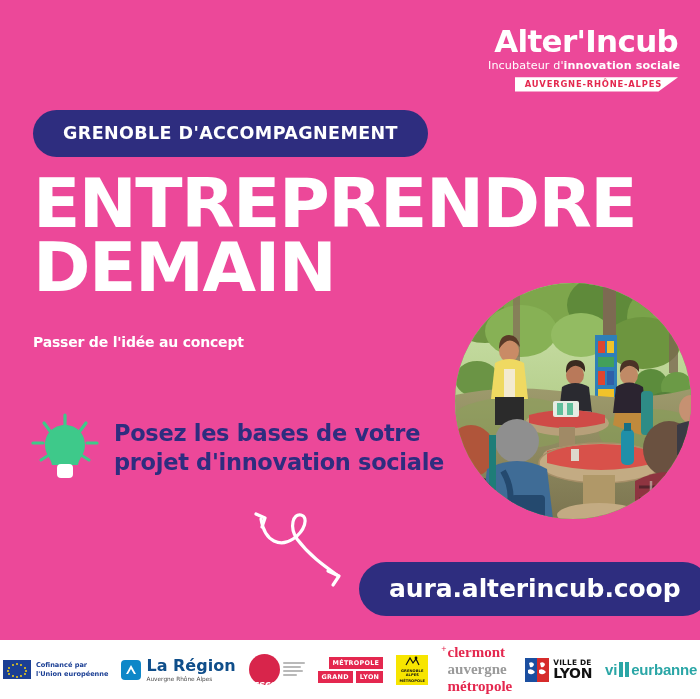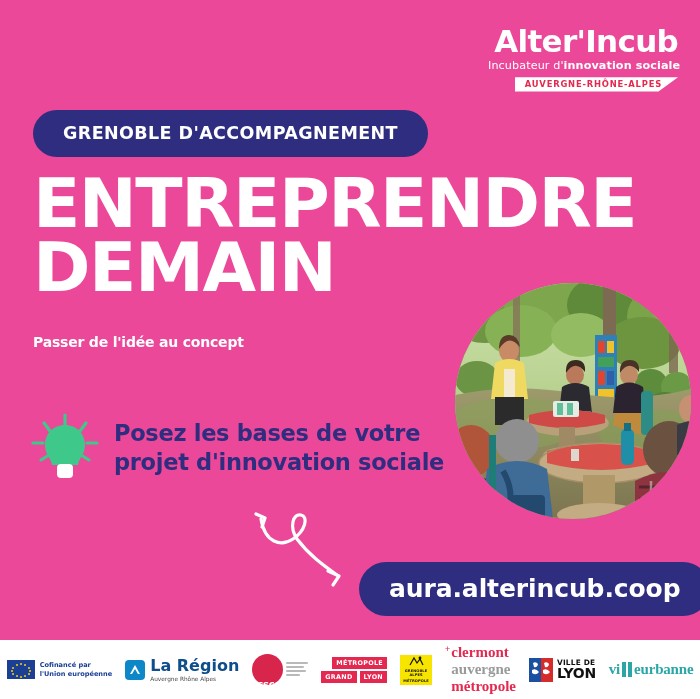--- a/index.html
+++ b/index.html
@@ -264,21 +264,21 @@
     display: block; font-family: "DejaVu Sans", sans-serif;
     font-size: 7.4px; font-weight: bold; color: #111; letter-spacing: 0.2px;
   }
   .lyon-text .l-big {
     display: block; font-family: "DejaVu Sans", sans-serif;
     font-size: 14px; font-weight: bold; color: #111; letter-spacing: -0.3px;
   }
 
   
   .vb {
-    font-family: Liberation Serif, serif; font-weight: bold;
+    font-family: Liberation Sans, sans-serif; font-weight: bold;
     font-size: 15px; color: #2aa6a6; letter-spacing: -0.2px;
     display: flex; align-items: center;
   }
   .vb-bars { display: inline-flex; gap: 2px; margin: 0 2px; }
   .vb-bars i { width: 4px; height: 15px; background: #2aa6a6; display: block; }
 </style>
 </head>
 <body>
 
 <div id="poster">

